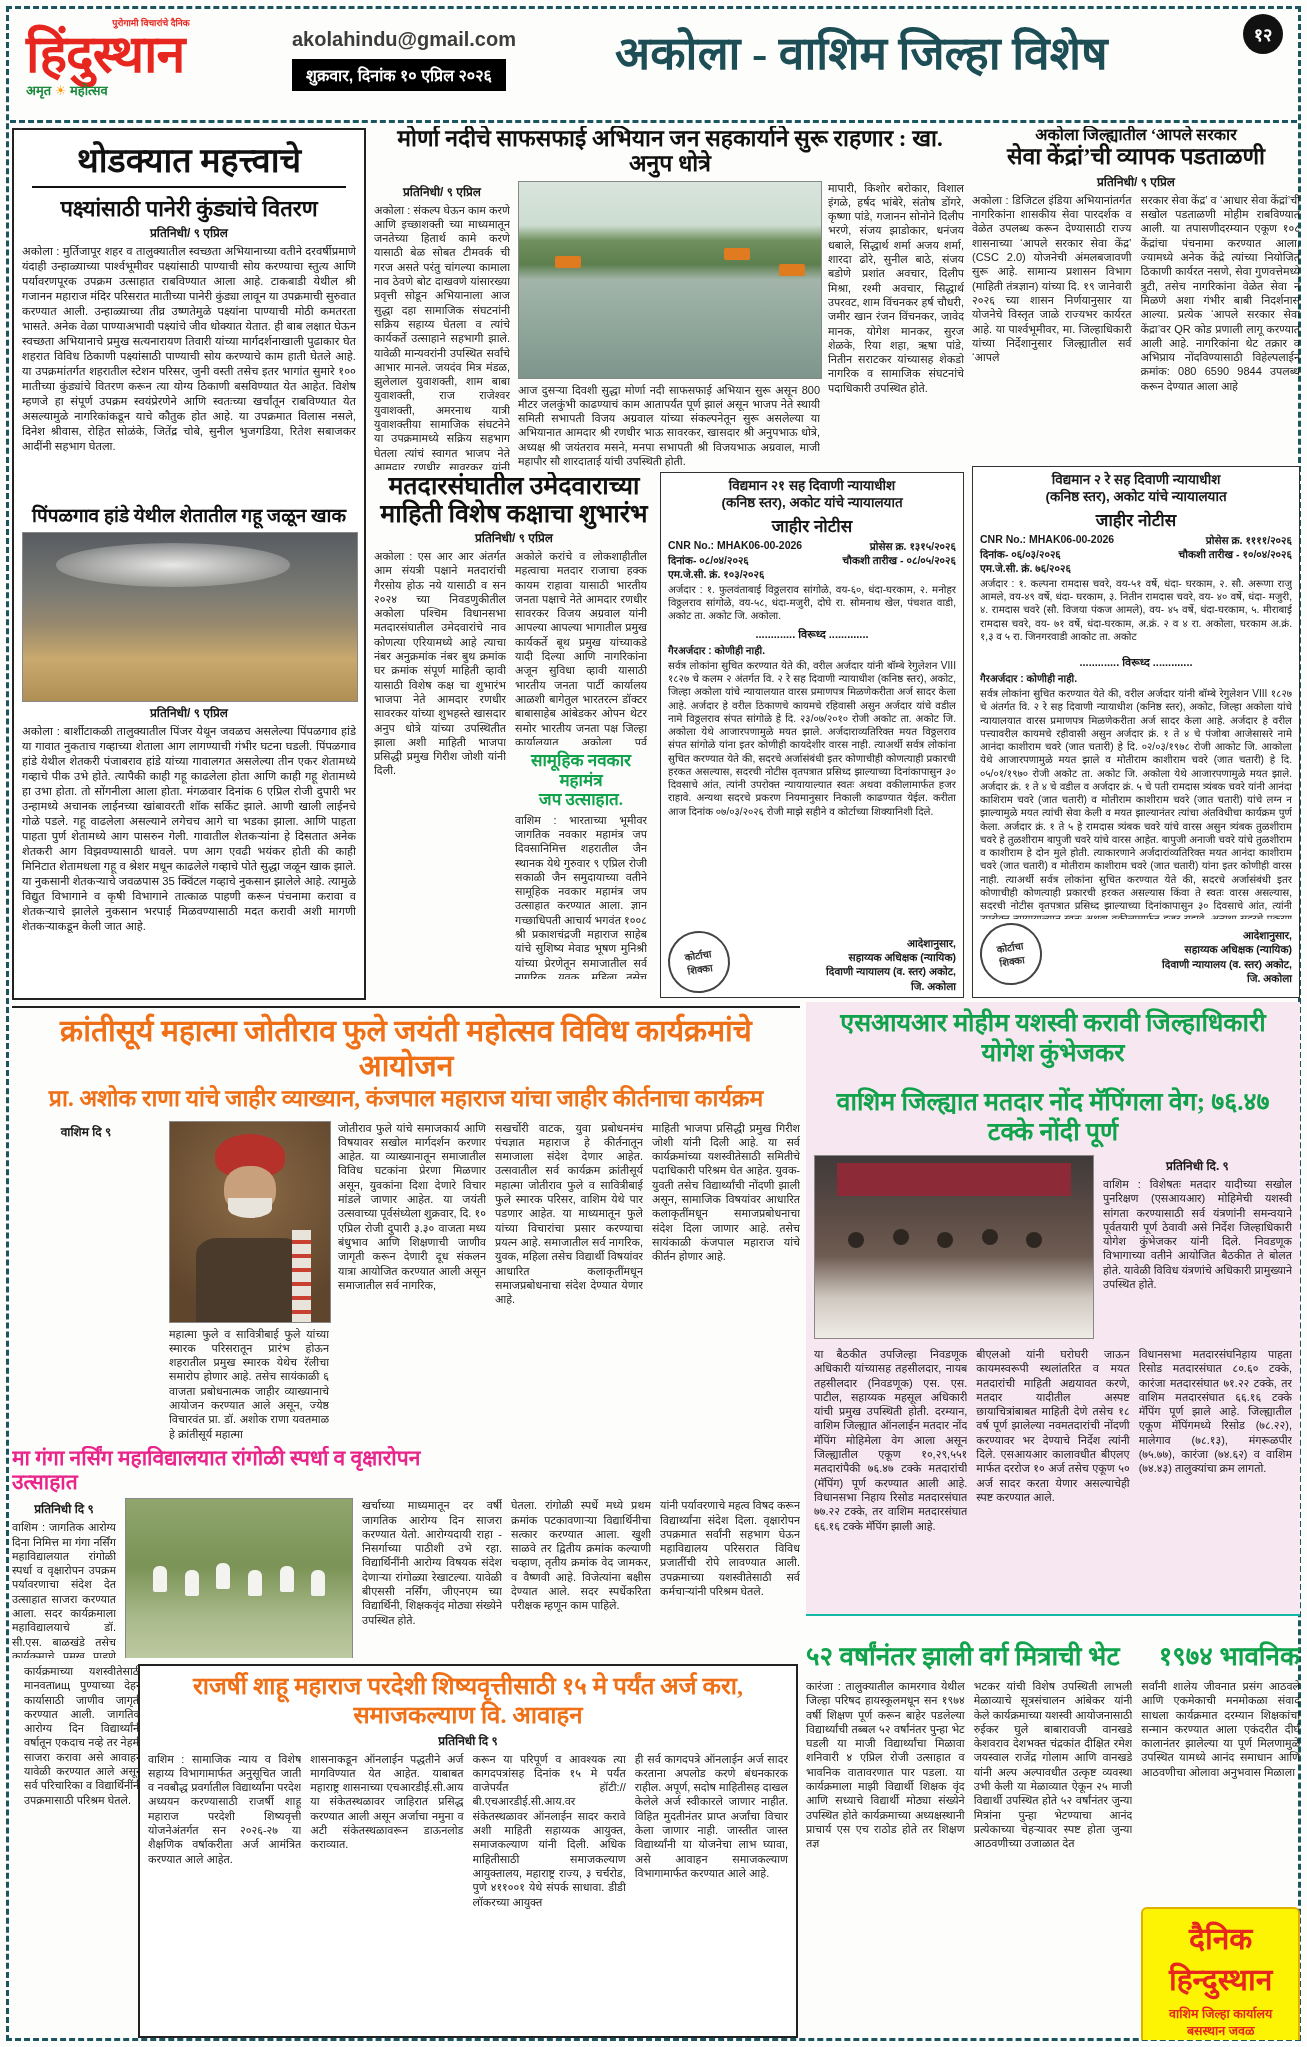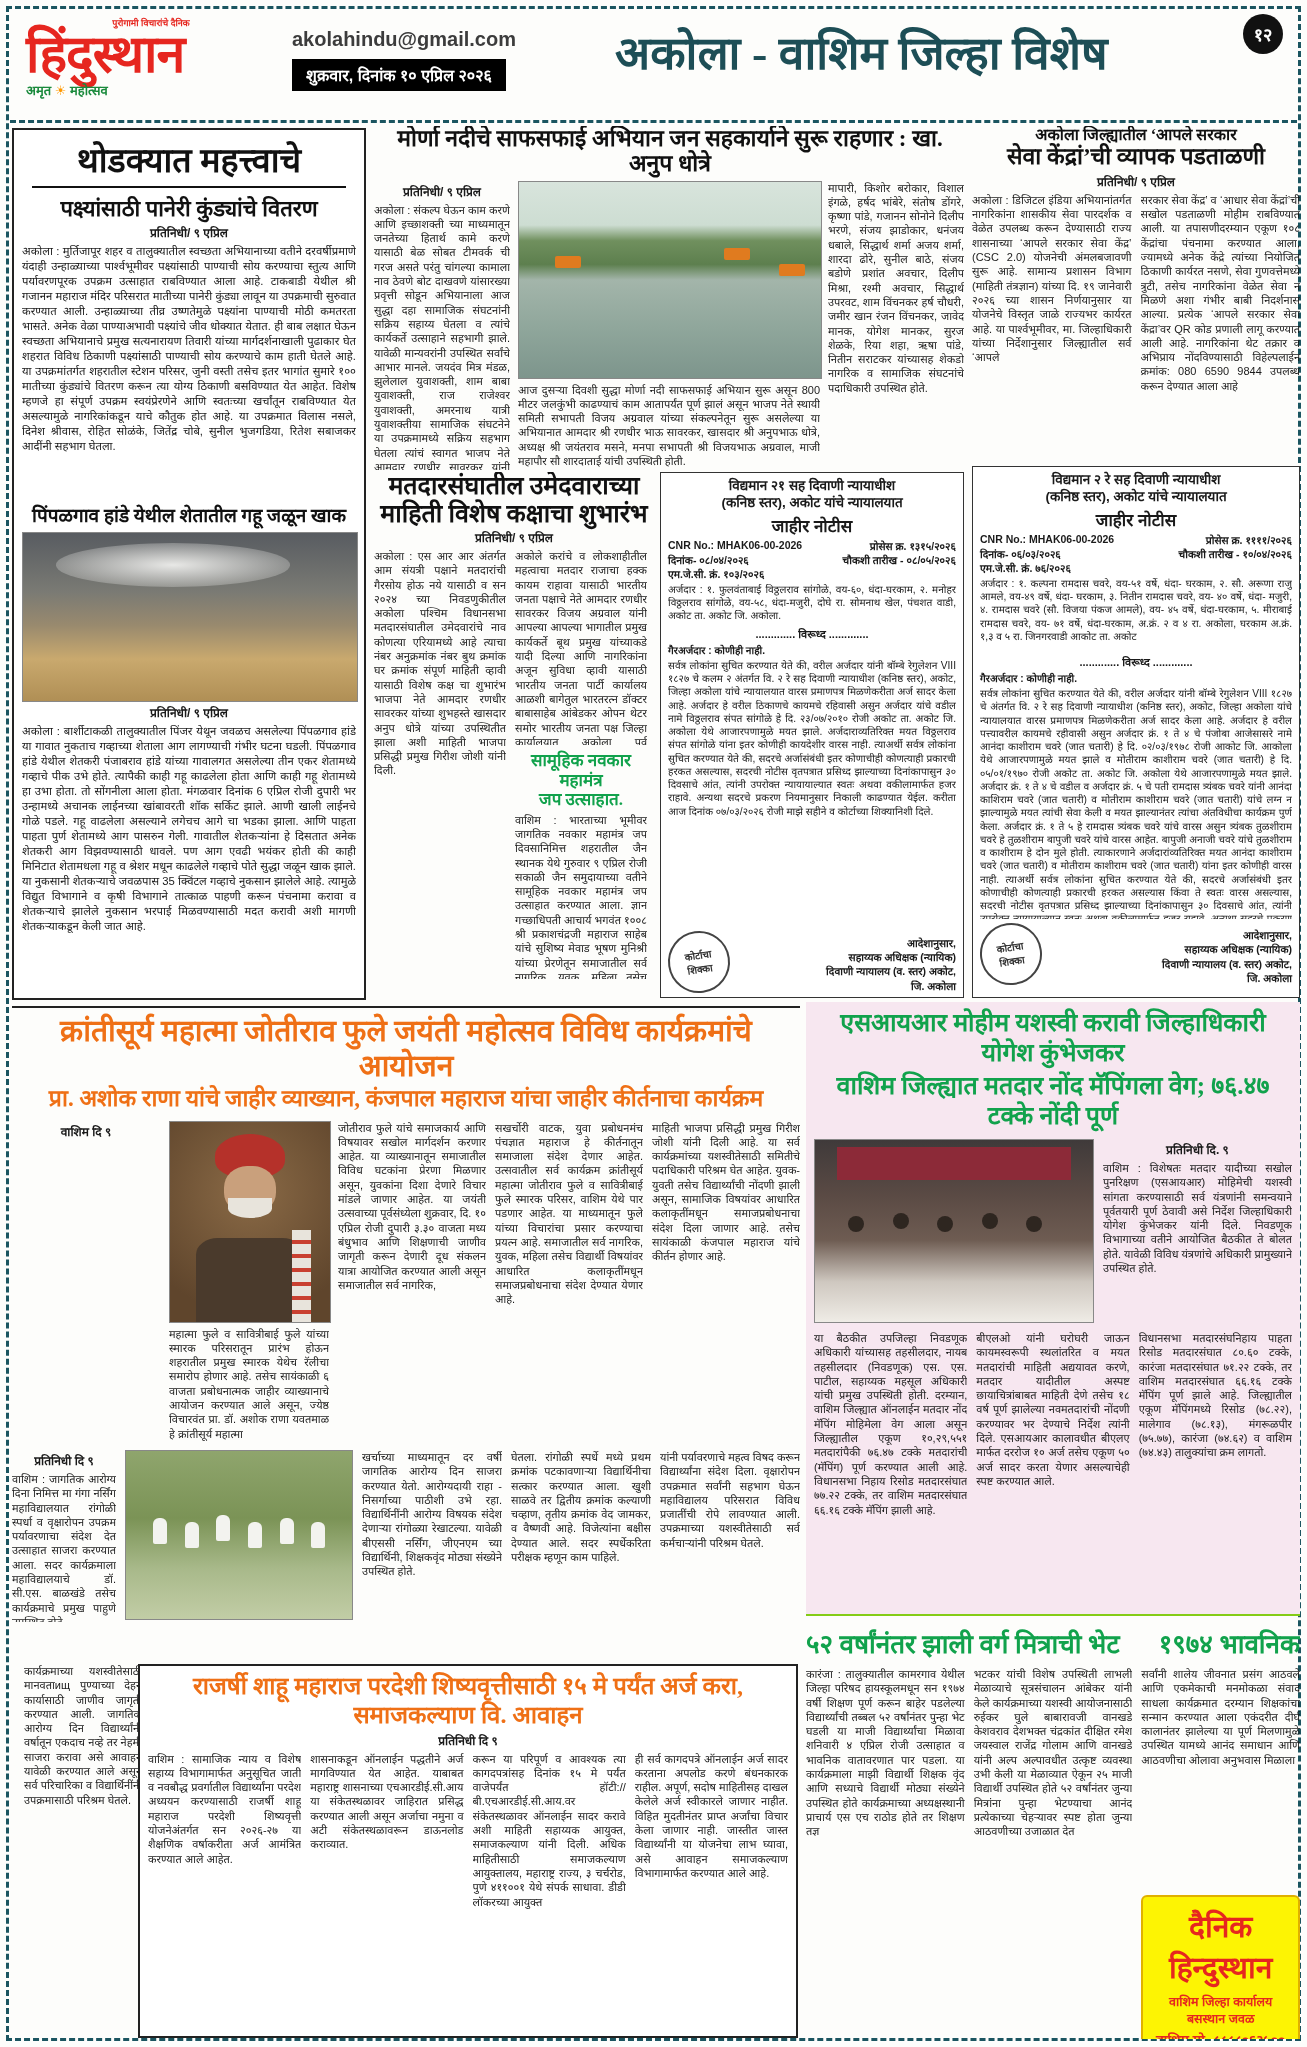--- a/index.html
+++ b/index.html
@@ -240,21 +240,21 @@
         <div class="bt2" style="height:120px;overflow:hidden;margin-top:4px;">महात्मा फुले व सावित्रीबाई फुले यांच्या स्मारक परिसरातून प्रारंभ होऊन शहरातील प्रमुख स्मारक येथेच रॅलीचा समारोप होणार आहे. तसेच सायंकाळी ६ वाजता प्रबोधनात्मक जाहीर व्याख्यानाचे आयोजन करण्यात आले असून, ज्येष्ठ विचारवंत प्रा. डॉ. अशोक राणा यवतमाळ हे क्रांतीसूर्य महात्मा</div>
       </div>
       <div class="bt2" style="width:148px;height:330px;overflow:hidden;">जोतीराव फुले यांचे समाजकार्य आणि विषयावर सखोल मार्गदर्शन करणार आहेत. या व्याख्यानातून समाजातील विविध घटकांना प्रेरणा मिळणार असून, युवकांना दिशा देणारे विचार मांडले जाणार आहेत. या जयंती उत्सवाच्या पूर्वसंध्येला शुक्रवार, दि. १० एप्रिल रोजी दुपारी ३.३० वाजता मध्य बंधुभाव आणि शिक्षणाची जाणीव जागृती करून देणारी दूध संकलन यात्रा आयोजित करण्यात आली असून समाजातील सर्व नागरिक,</div>
       <div class="bt2" style="width:148px;height:330px;overflow:hidden;">सखर्चोरी वाटक, युवा प्रबोधनमंच पंचज्ञात महाराज हे कीर्तनातून समाजाला संदेश देणार आहेत. उत्सवातील सर्व कार्यक्रम क्रांतीसूर्य महात्मा जोतीराव फुले व सावित्रीबाई फुले स्मारक परिसर, वाशिम येथे पार पडणार आहेत. या माध्यमातून फुले यांच्या विचारांचा प्रसार करण्याचा प्रयत्न आहे. समाजातील सर्व नागरिक, युवक, महिला तसेच विद्यार्थी विषयांवर आधारित कलाकृतींमधून समाजप्रबोधनाचा संदेश देण्यात येणार आहे.</div>
       <div class="bt2" style="width:148px;height:330px;overflow:hidden;">माहिती भाजपा प्रसिद्धी प्रमुख गिरीश जोशी यांनी दिली आहे. या सर्व कार्यक्रमांच्या यशस्वीतेसाठी समितीचे पदाधिकारी परिश्रम घेत आहेत. युवक-युवती तसेच विद्यार्थ्यांची नोंदणी झाली असून, सामाजिक विषयांवर आधारित कलाकृतींमधून समाजप्रबोधनाचा संदेश दिला जाणार आहे. तसेच सायंकाळी कंजपाल महाराज यांचे कीर्तन होणार आहे.</div>
     </div>
   </div>
 
   <div class="abs siar-bg" style="left:806px;top:1002px;width:494px;height:612px;padding:6px 8px;overflow:hidden;">
     <div class="h-green center" style="font-size:25px;line-height:1.2;">एसआयआर मोहीम यशस्वी करावी जिल्हाधिकारी योगेश कुंभेजकर</div>
-    <div class="h-green center" style="font-size:25px;line-height:1.2;margin-top:3px;">वाशिम जिल्ह्यात मतदार नोंद मॅपिंगला वेग; ७६.४७ टक्के नोंदी पूर्ण</div>
+    <div class="h-green center" style="font-size:25px;line-height:1.2;margin-top:19px;">वाशिम जिल्ह्यात मतदार नोंद मॅपिंगला वेग; ७६.४७ टक्के नोंदी पूर्ण</div>
     <div style="display:flex;gap:9px;margin-top:8px;">
       <div class="ph ph-meet" style="width:278px;height:182px;">
         <div class="banner"></div>
         <div class="head" style="left:12%;top:42%;"></div>
         <div class="head" style="left:28%;top:40%;"></div>
         <div class="head" style="left:44%;top:42%;"></div>
         <div class="head" style="left:60%;top:40%;"></div>
         <div class="head" style="left:76%;top:42%;"></div>
       </div>
       <div style="flex:1;overflow:hidden;">
@@ -263,20 +263,21 @@
       </div>
     </div>
     <div class="cols" style="margin-top:8px;height:366px;">
       <div class="col bt2">या बैठकीत उपजिल्हा निवडणूक अधिकारी यांच्यासह तहसीलदार, नायब तहसीलदार (निवडणूक) एस. एस. पाटील, सहाय्यक महसूल अधिकारी यांची प्रमुख उपस्थिती होती. दरम्यान, वाशिम जिल्ह्यात ऑनलाईन मतदार नोंद मॅपिंग मोहिमेला वेग आला असून जिल्ह्यातील एकूण १०,२९,५५१ मतदारांपैकी ७६.४७ टक्के मतदारांची (मॅपिंग) पूर्ण करण्यात आली आहे. विधानसभा निहाय रिसोड मतदारसंघात ७७.२२ टक्के, तर वाशिम मतदारसंघात ६६.१६ टक्के मॅपिंग झाली आहे.</div>
       <div class="col bt2">बीएलओ यांनी घरोघरी जाऊन कायमस्वरूपी स्थलांतरित व मयत मतदारांची माहिती अद्ययावत करणे, मतदार यादीतील अस्पष्ट छायाचित्रांबाबत माहिती देणे तसेच १८ वर्ष पूर्ण झालेल्या नवमतदारांची नोंदणी करण्यावर भर देण्याचे निर्देश त्यांनी दिले. एसआयआर कालावधीत बीएलए मार्फत दररोज १० अर्ज तसेच एकूण ५० अर्ज सादर करता येणार असल्याचेही स्पष्ट करण्यात आले.</div>
       <div class="col bt2">विधानसभा मतदारसंघनिहाय पाहता रिसोड मतदारसंघात ८०.६० टक्के, कारंजा मतदारसंघात ७१.२२ टक्के, तर वाशिम मतदारसंघात ६६.१६ टक्के मॅपिंग पूर्ण झाले आहे. जिल्ह्यातील एकूण मॅपिंगमध्ये रिसोड (७८.२२), मालेगाव (७८.१३), मंगरूळपीर (७५.७७), कारंजा (७४.६२) व वाशिम (७४.४३) तालुक्यांचा क्रम लागतो.</div>
     </div>
   </div>
 
   <div class="abs" style="left:12px;top:1446px;width:788px;height:212px;overflow:hidden;">
+    <div class="h-pink" style="font-size:21px;line-height:1.15;width:450px;">मा गंगा नर्सिंग महाविद्यालयात रांगोळी स्पर्धा व वृक्षारोपन उत्साहात</div>
     <div style="display:flex;gap:9px;margin-top:4px;">
       <div style="width:104px;">
         <div class="dateline">प्रतिनिधी दि ९</div>
         <div class="bt2" style="height:150px;overflow:hidden;">वाशिम : जागतिक आरोग्य दिना निमित्त मा गंगा नर्सिंग महाविद्यालयात रांगोळी स्पर्धा व वृक्षारोपन उपक्रम पर्यावरणाचा संदेश देत उत्साहात साजरा करण्यात आला. सदर कार्यक्रमाला महाविद्यालयाचे डॉ. सी.एस. बाळखंडे तसेच कार्यक्रमाचे प्रमुख पाहुणे उपस्थित होते.</div>
       </div>
       <div class="ph ph-green" style="width:226px;height:168px;">
         <div class="p" style="left:12%;top:40%;"></div>
         <div class="p" style="left:26%;top:42%;"></div>
         <div class="p" style="left:40%;top:38%;"></div>
         <div class="p" style="left:54%;top:42%;"></div>
@@ -295,21 +296,21 @@
     <div class="h-orange center" style="font-size:24px;line-height:1.2;">राजर्षी शाहू महाराज परदेशी शिष्यवृत्तीसाठी १५ मे पर्यंत अर्ज करा, समाजकल्याण वि. आवाहन</div>
     <div class="dateline">प्रतिनिधी दि ९</div>
     <div class="cols" style="height:292px;">
       <div class="col bt2">वाशिम : सामाजिक न्याय व विशेष सहाय्य विभागामार्फत अनुसूचित जाती व नवबौद्ध प्रवर्गातील विद्यार्थ्यांना परदेश अध्ययन करण्यासाठी राजर्षी शाहू महाराज परदेशी शिष्यवृत्ती योजनेअंतर्गत सन २०२६-२७ या शैक्षणिक वर्षाकरीता अर्ज आमंत्रित करण्यात आले आहेत.</div>
       <div class="col bt2">शासनाकडून ऑनलाईन पद्धतीने अर्ज मागविण्यात येत आहेत. याबाबत महाराष्ट्र शासनाच्या एचआरडीई.सी.आय या संकेतस्थळावर जाहिरात प्रसिद्ध करण्यात आली असून अर्जाचा नमुना व अटी संकेतस्थळावरून डाऊनलोड कराव्यात.</div>
       <div class="col bt2">करून या परिपूर्ण व आवश्यक त्या कागदपत्रांसह दिनांक १५ मे पर्यंत वाजेपर्यंत हॉटी:// बी.एचआरडीई.सी.आय.वर संकेतस्थळावर ऑनलाईन सादर करावे अशी माहिती सहाय्यक आयुक्त, समाजकल्याण यांनी दिली. अधिक माहितीसाठी समाजकल्याण आयुक्तालय, महाराष्ट्र राज्य, ३ चर्चरोड, पुणे ४११००१ येथे संपर्क साधावा. डीडी लॉकरच्या आयुक्त</div>
       <div class="col bt2">ही सर्व कागदपत्रे ऑनलाईन अर्ज सादर करताना अपलोड करणे बंधनकारक राहील. अपूर्ण, सदोष माहितीसह दाखल केलेले अर्ज स्वीकारले जाणार नाहीत. विहित मुदतीनंतर प्राप्त अर्जांचा विचार केला जाणार नाही. जास्तीत जास्त विद्यार्थ्यांनी या योजनेचा लाभ घ्यावा, असे आवाहन समाजकल्याण विभागामार्फत करण्यात आले आहे.</div>
     </div>
   </div>
 
-  <div class="abs" style="left:806px;top:1614px;width:494px;height:426px;border-top:2px solid #84cc16;padding-top:9px;overflow:hidden;">
+  <div class="abs" style="left:806px;top:1614px;width:494px;height:426px;border-top:2px solid #14b8a6;padding-top:21px;overflow:hidden;">
     <div style="display:flex;justify-content:space-between;align-items:baseline;">
       <div class="h-green" style="font-size:26px;">५२ वर्षांनंतर झाली वर्ग मित्राची भेट</div>
       <div class="h-green" style="font-size:26px;">१९७४ भावनिक</div>
     </div>
     <div class="cols" style="margin-top:6px;height:372px;">
       <div class="col bt2">कारंजा : तालुक्यातील कामरगाव येथील जिल्हा परिषद हायस्कूलमधून सन १९७४ वर्षी शिक्षण पूर्ण करून बाहेर पडलेल्या विद्यार्थ्यांची तब्बल ५२ वर्षांनंतर पुन्हा भेट घडली या माजी विद्यार्थ्यांचा मिळावा शनिवारी ४ एप्रिल रोजी उत्साहात व भावनिक वातावरणात पार पडला. या कार्यक्रमाला माझी विद्यार्थी शिक्षक वृंद आणि सध्याचे विद्यार्थी मोठ्या संख्येने उपस्थित होते कार्यक्रमाच्या अध्यक्षस्थानी प्राचार्य एस एच राठोड होते तर शिक्षण तज्ञ</div>
       <div class="col bt2">भटकर यांची विशेष उपस्थिती लाभली मेळाव्याचे सूत्रसंचालन आंबेकर यांनी केले कार्यक्रमाच्या यशस्वी आयोजनासाठी रुईकर घुले बाबारावजी वानखडे केशवराव देशभक्त चंद्रकांत दीक्षित रमेश जयस्वाल राजेंद्र गोलाम आणि वानखडे यांनी अल्प अल्पावधीत उत्कृष्ट व्यवस्था उभी केली या मेळाव्यात ऐकून २५ माजी विद्यार्थी उपस्थित होते ५२ वर्षांनंतर जुन्या मित्रांना पुन्हा भेटण्याचा आनंद प्रत्येकाच्या चेहऱ्यावर स्पष्ट होता जुन्या आठवणीच्या उजाळात देत</div>
       <div class="col">
         <div class="bt2" style="height:222px;overflow:hidden;">सर्वांनी शालेय जीवनात प्रसंग आठवले आणि एकमेकाची मनमोकळा संवाद साधला कार्यक्रमात दरम्यान शिक्षकांचा सन्मान करण्यात आला एकंदरीत दीर्घ कालानंतर झालेल्या या पूर्ण मिलणामुळे उपस्थित यामध्ये आनंद समाधान आणि आठवणीचा ओलावा अनुभवास मिळाला</div>
         <div class="footer-yellow" style="margin-top:6px;">

